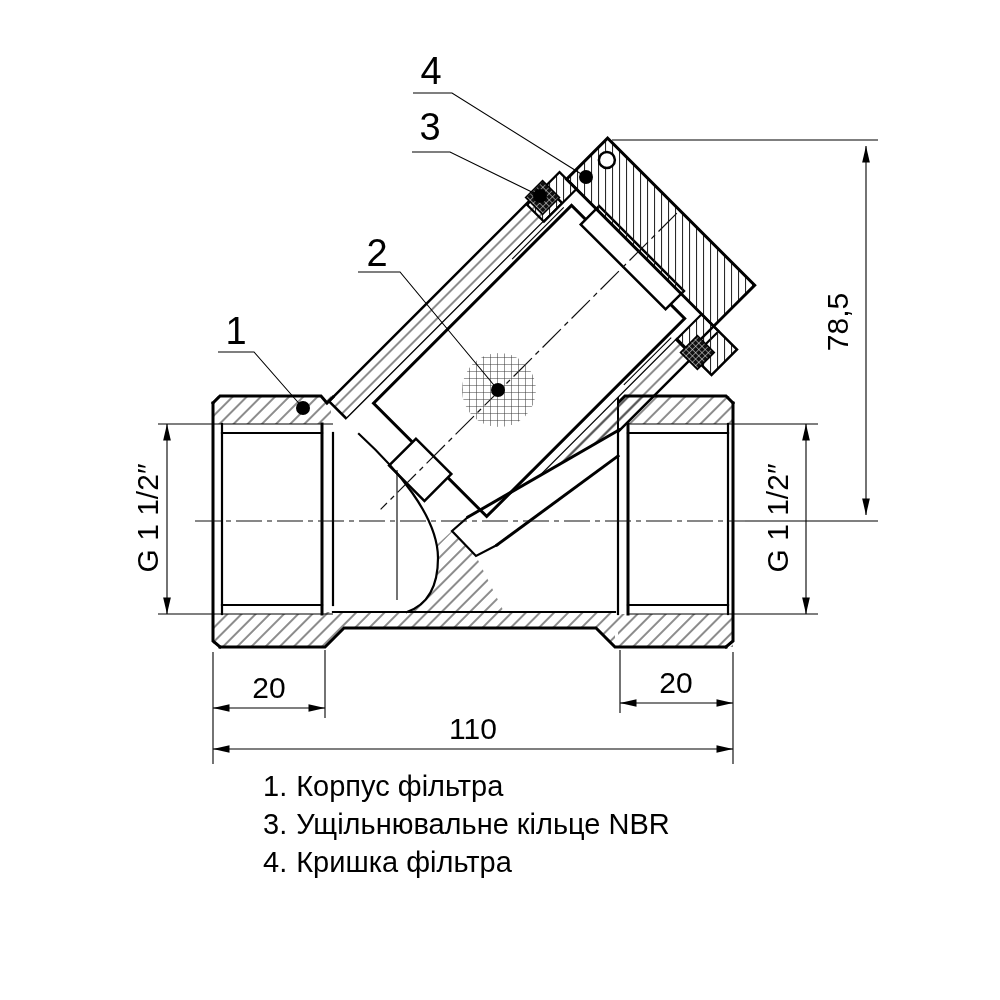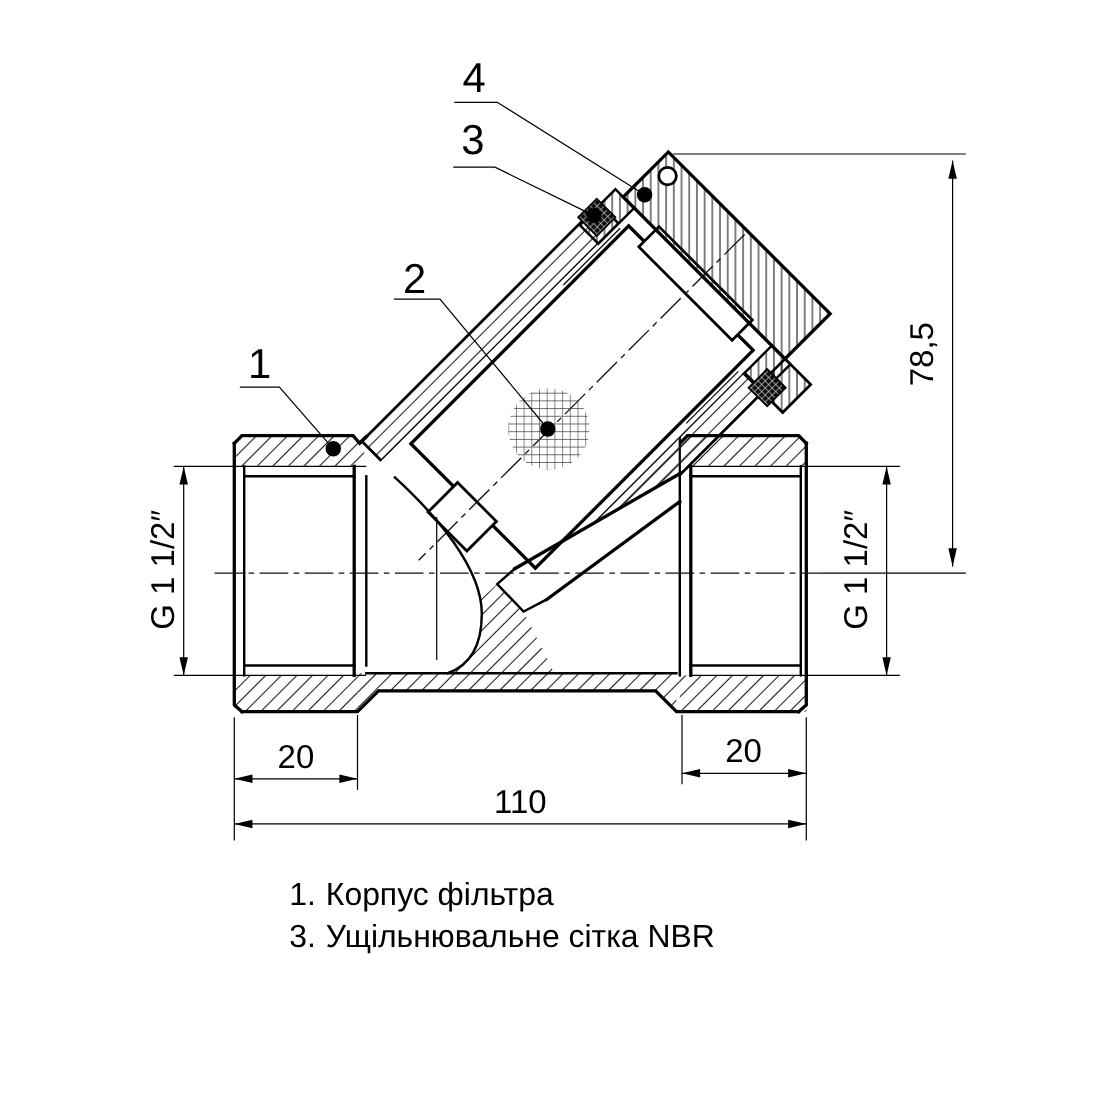--- a/index.html
+++ b/index.html
@@ -7,21 +7,21 @@
          font-family:"Liberation Sans",sans-serif;}
   svg{position:absolute;left:0;top:0;}
   .thick{stroke:#000;stroke-width:3;fill:none;stroke-linejoin:miter;stroke-linecap:square;}
   .med{stroke:#000;stroke-width:2.2;fill:none;stroke-linecap:square;}
   .thin{stroke:#000;stroke-width:1.1;fill:none;}
   .cl{stroke:#111;stroke-width:1.2;fill:none;stroke-dasharray:26 5 5 5;}
   .dimline{stroke:#000;stroke-width:1.1;fill:none;}
   .dim-text{font:30px "Liberation Sans",sans-serif;fill:#000;}
   .callout-text{font:38px "Liberation Sans",sans-serif;fill:#000;}
   .white{fill:#ffffff;}
-  #legend{position:absolute;left:263px;top:795px;color:#000;}
+  #legend{position:absolute;left:263px;top:767px;color:#000;}
   .legend-row{font-size:29px;line-height:38px;white-space:nowrap;}
   .legend-row .num{margin-right:9px;}
 </style>
 </head>
 <body>
 
 <div id="stage">
 <svg width="1000" height="780" viewBox="0 0 1000 780">
   <defs>
 
@@ -178,15 +178,16 @@
     <g>
       <text class="callout-text" text-anchor="middle" x="431" y="84">4</text>
       <path class="thin" d="M413,93 H452 L586,177"></path>
       <circle cx="586" cy="177" r="7" fill="#000"></circle>
     </g>
   </g>
 </svg>
 
 <div id="legend">
   <div class="legend-row"><span class="num">1.</span><span>Корпус фільтра</span></div>
-  <div class="legend-row"><span class="num">3.</span><span>Ущільнювальне сітка NBR</span></div>
+  <div class="legend-row"><span class="num">3.</span><span>Ущільнювальне кільце NBR</span></div>
+  <div class="legend-row"><span class="num">4.</span><span>Кришка фільтра</span></div>
 </div>
 </div>
 
 </body></html>

